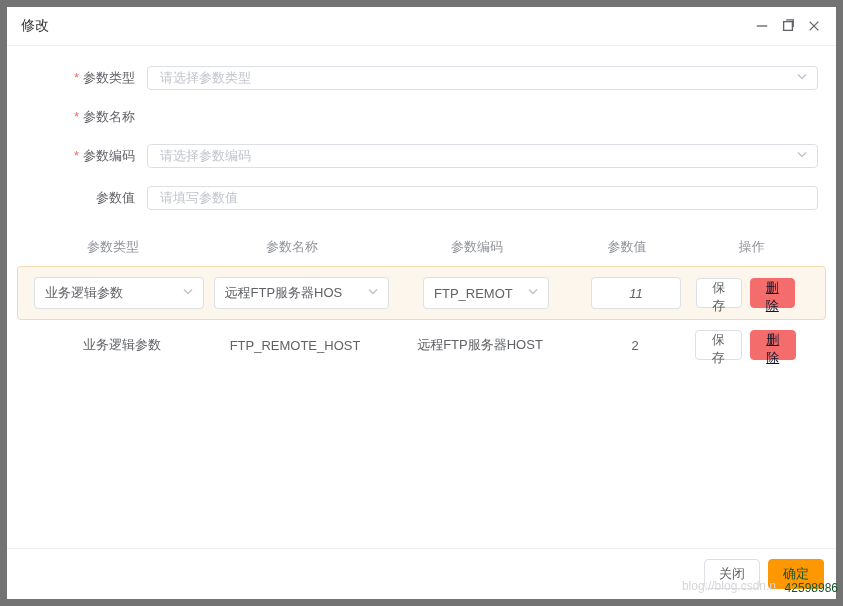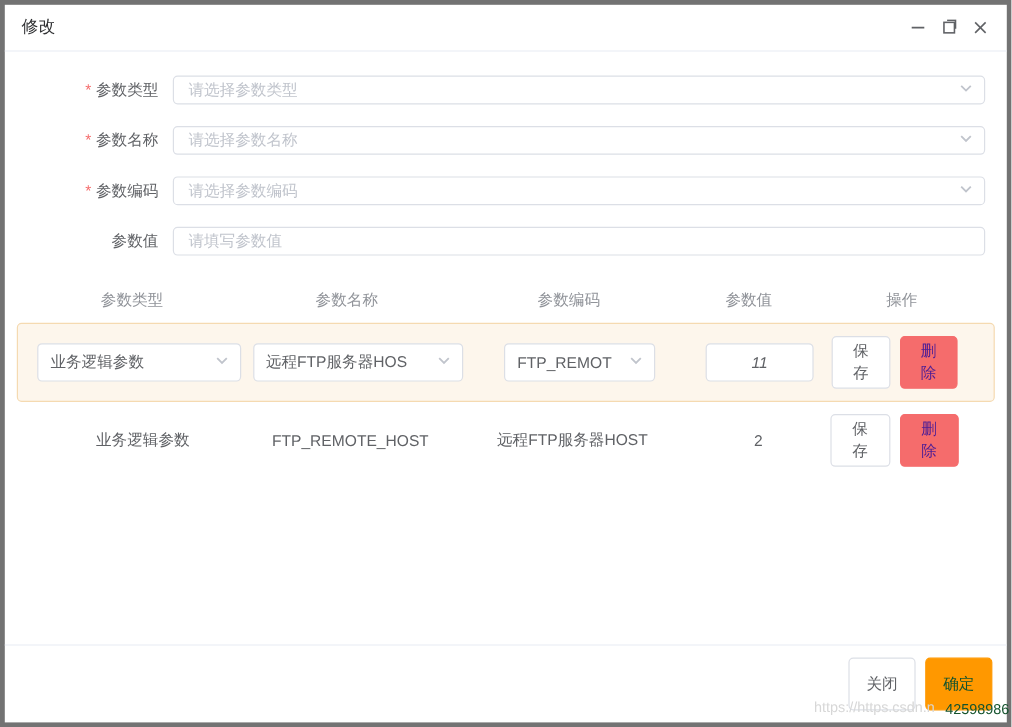--- a/index.html
+++ b/index.html
@@ -11,21 +11,21 @@
       font-family: -apple-system, BlinkMacSystemFont, "Segoe UI", "PingFang SC", "Microsoft YaHei", sans-serif;
       font-size: 13px;
       color: #606266;
       background: #fff;
       width: 843px;
       height: 606px;
       overflow: hidden;
       position: relative;
     }
     .dialog {
-      border: 4px solid #737373;
+      border: 7px solid #737373;
       width: 843px;
       height: 606px;
       display: flex;
       flex-direction: column;
       background: #fff;
     }
     .dialog-header {
       display: flex;
       align-items: center;
       justify-content: space-between;
@@ -146,33 +146,34 @@
     .cell.col-code .cell-wrap { width: 126px; }
     .cell.col-value .cell-wrap { width: 90px; }
     .actions {
       display: flex;
       gap: 8px;
       justify-content: flex-end;
       padding-right: 12px;
       width: 100%;
     }
     .btn {
-      height: 44px;
+      height: 30px;
       padding: 0 14px;
       border: 1px solid #dcdfe6;
       border-radius: 4px;
       background: #fff;
       color: #606266;
       font-size: 13px;
       cursor: pointer;
     }
     .btn-danger {
       background: #f56c6c;
       border-color: #f56c6c;
-      color: #4c1d95;
+      color: #0f172a;
+      text-decoration: underline;
     }
     .static-text {
       color: #606266;
       font-size: 13px;
       white-space: nowrap;
       overflow: hidden;
       text-overflow: ellipsis;
     }
     .dialog-footer {
       border-top: 1px solid #ebeef5;
@@ -242,28 +243,20 @@
         <span class="chevron">
           <svg viewBox="0 0 12 12">
               <polyline points="2,4 6,8 10,4"></polyline>
             </svg>
         </span>
       </div>
     </div>
 
     <div class="form-row">
       <label class="form-label required">参数名称</label>
-      <div class="form-control">
-        <input class="select" readonly="" placeholder="请选择参数名称" style="">
-        <span class="chevron">
-          <svg viewBox="0 0 12 12">
-              <polyline points="2,4 6,8 10,4"></polyline>
-            </svg>
-        </span>
-      </div>
     </div>
 
     <div class="form-row">
       <label class="form-label required">参数编码</label>
       <div class="form-control">
         <input class="select" readonly="" placeholder="请选择参数编码" style="">
         <span class="chevron">
           <svg viewBox="0 0 12 12">
               <polyline points="2,4 6,8 10,4"></polyline>
             </svg>
@@ -343,19 +336,19 @@
             <button class="btn">保存</button>
             <button class="btn btn-danger">删除</button>
           </div>
         </div>
       </div>
 
     </div>
   </div>
 
   <div class="dialog-footer">
-    <span class="watermark">https://https.csdn.n</span>
+    <span class="watermark">blog://blog.csdn.n</span>
     <button class="btn">关闭</button>
     <button class="btn btn-primary">确定</button>
     <span class="footer-overlay">42598986</span>
   </div>
 
 </div>
 
 </body></html>

